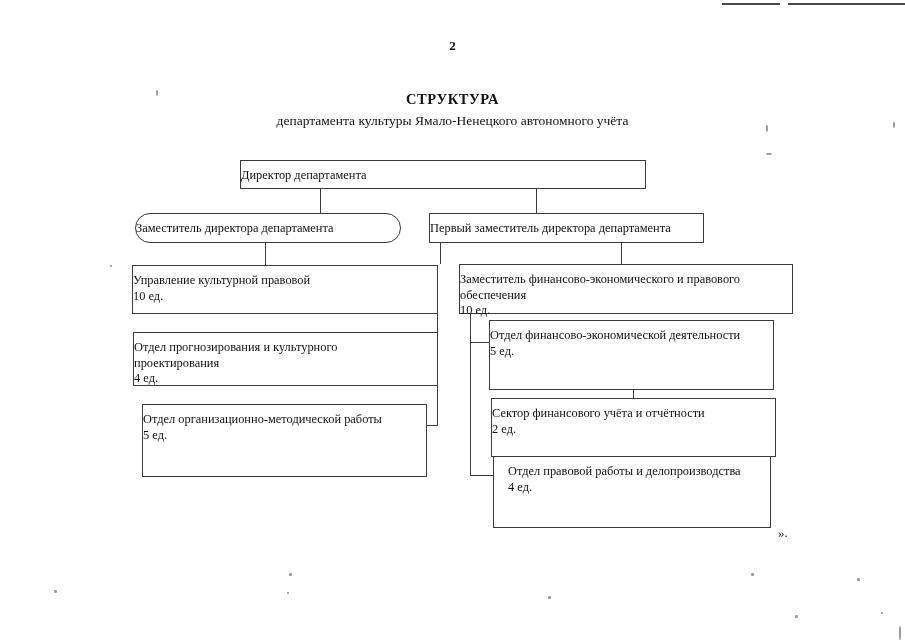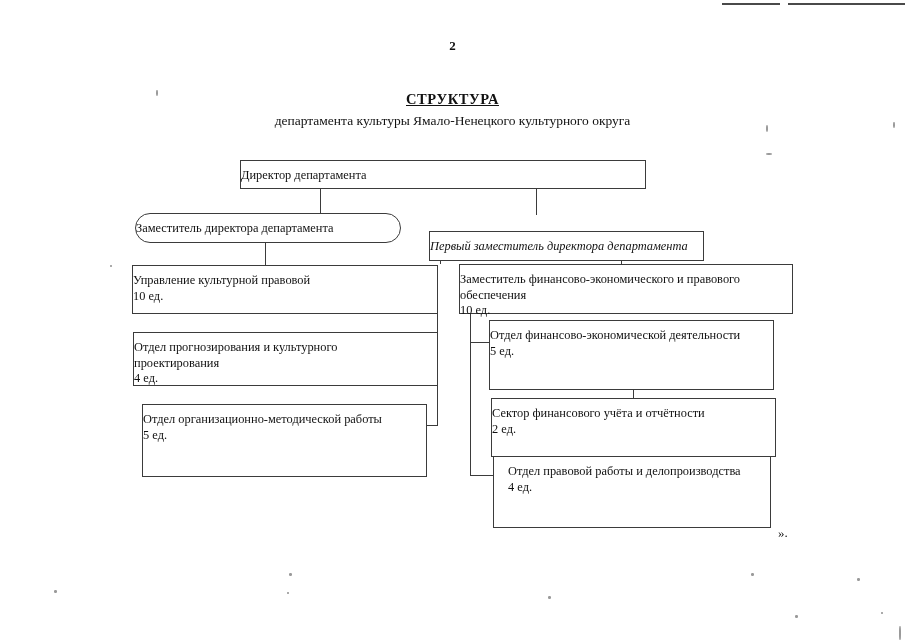--- a/index.html
+++ b/index.html
@@ -48,21 +48,20 @@
     top: 90px;
     left: 0;
     width: 905px;
     text-align: center;
   }
   #title-main {
     font-size: 14.5px;
     font-weight: bold;
     letter-spacing: 0.6px;
     line-height: 19px;
-    text-decoration: underline;
   }
   #title-sub {
     font-size: 13.5px;
     line-height: 19px;
     margin-top: 2px;
   }
 
   
   .node {
     position: absolute;
@@ -117,21 +116,21 @@
   <div class="speck" style="left:287px; top:592px; width:2px; height:2px;"></div>
   <div class="speck" style="left:54px; top:590px; width:3px; height:3px;"></div>
   <div class="speck" style="left:881px; top:612px; width:2px; height:2px;"></div>
   <div class="speck" style="left:899px; top:626px; width:2px; height:14px;"></div>
   <div class="speck" style="left:795px; top:615px; width:3px; height:3px;"></div>
 
   <div id="page-number">2</div>
 
   <div id="title-block">
     <div id="title-main">СТРУКТУРА</div>
-    <div id="title-sub">департамента культуры Ямало-Ненецкого культурного округа</div>
+    <div id="title-sub">департамента культуры Ямало-Ненецкого автономного учёта</div>
   </div>
 
   <div class="conn v" style="left:320px; top:188px; height:27px;"></div>
 
   <div class="conn v" style="left:536px; top:188px; height:27px;"></div>
 
   <div class="conn v" style="left:265px; top:242px; height:24px;"></div>
 
   <div class="conn v" style="left:440px; top:242px; height:22px;"></div>
   <div class="conn h" style="left:440px; top:242px; width:182px;"></div>
@@ -148,21 +147,21 @@
   <div class="conn v" style="left:633px; top:390px; height:14px;"></div>
 
   <div class="node" style="left:240px; top:160px; width:406px; height:29px;">
     <span class="line">Директор департамента</span>
   </div>
 
   <div class="node" style="left:135px; top:213px; width:266px; height:30px;border-radius:15px;">
     <span class="line">Заместитель директора департамента</span>
   </div>
 
-  <div class="node" style="left:429px; top:231px; width:275px; height:30px;font-style:italic;">
+  <div class="node" style="left:429px; top:213px; width:275px; height:30px;">
     <span class="line">Первый заместитель директора департамента</span>
   </div>
 
   <div class="node" style="left:132px; top:265px; width:306px; height:49px;">
     <span class="line">Управление культурной правовой</span>
     <span class="line">10 ед.</span>
   </div>
 
   <div class="node" style="left:459px; top:264px; width:334px; height:50px;">
     <span class="line">Заместитель финансово-экономического и правового</span>

